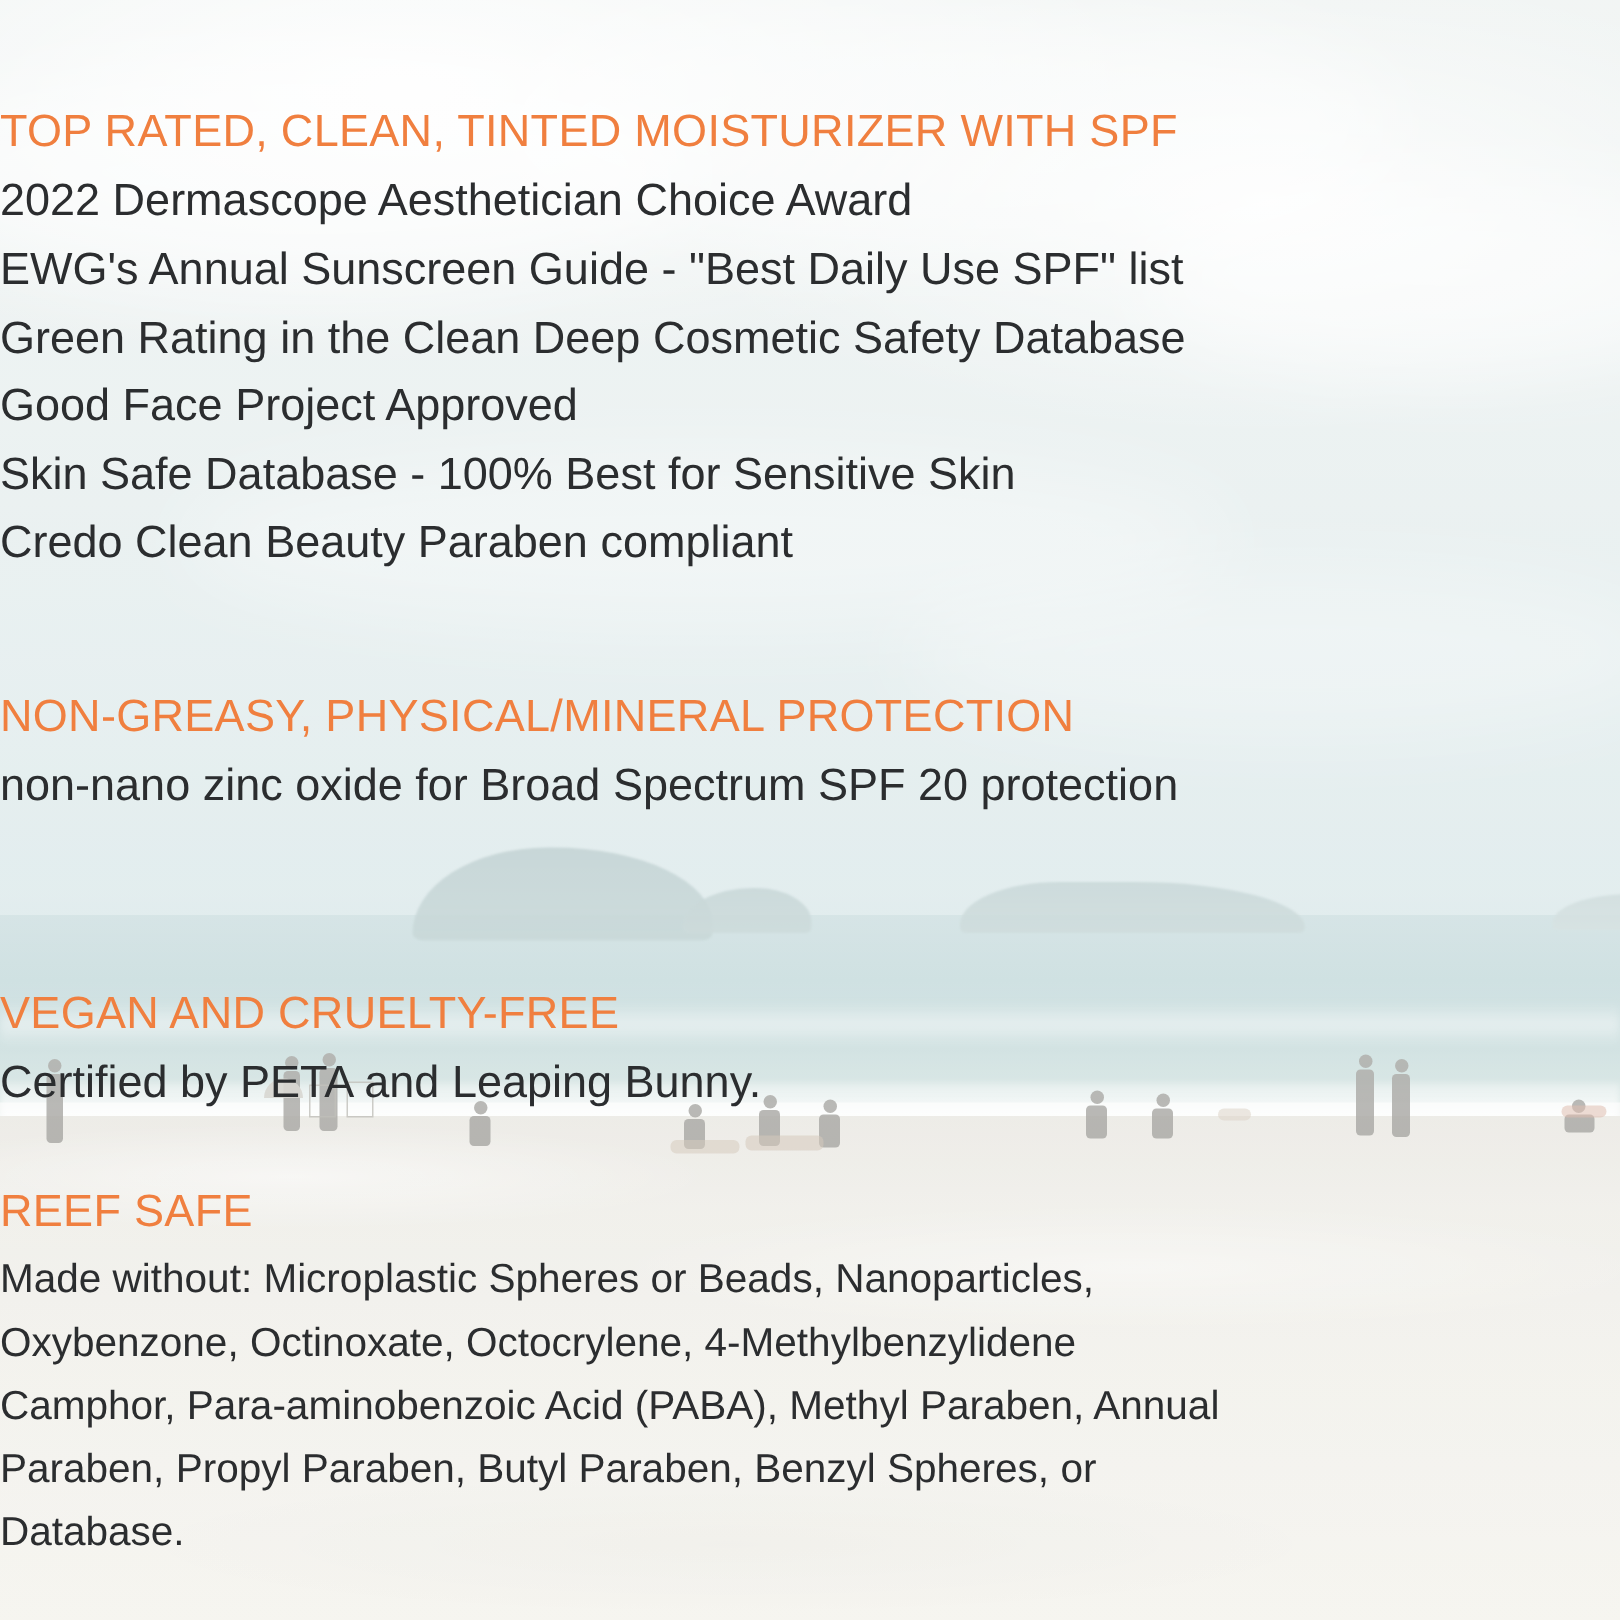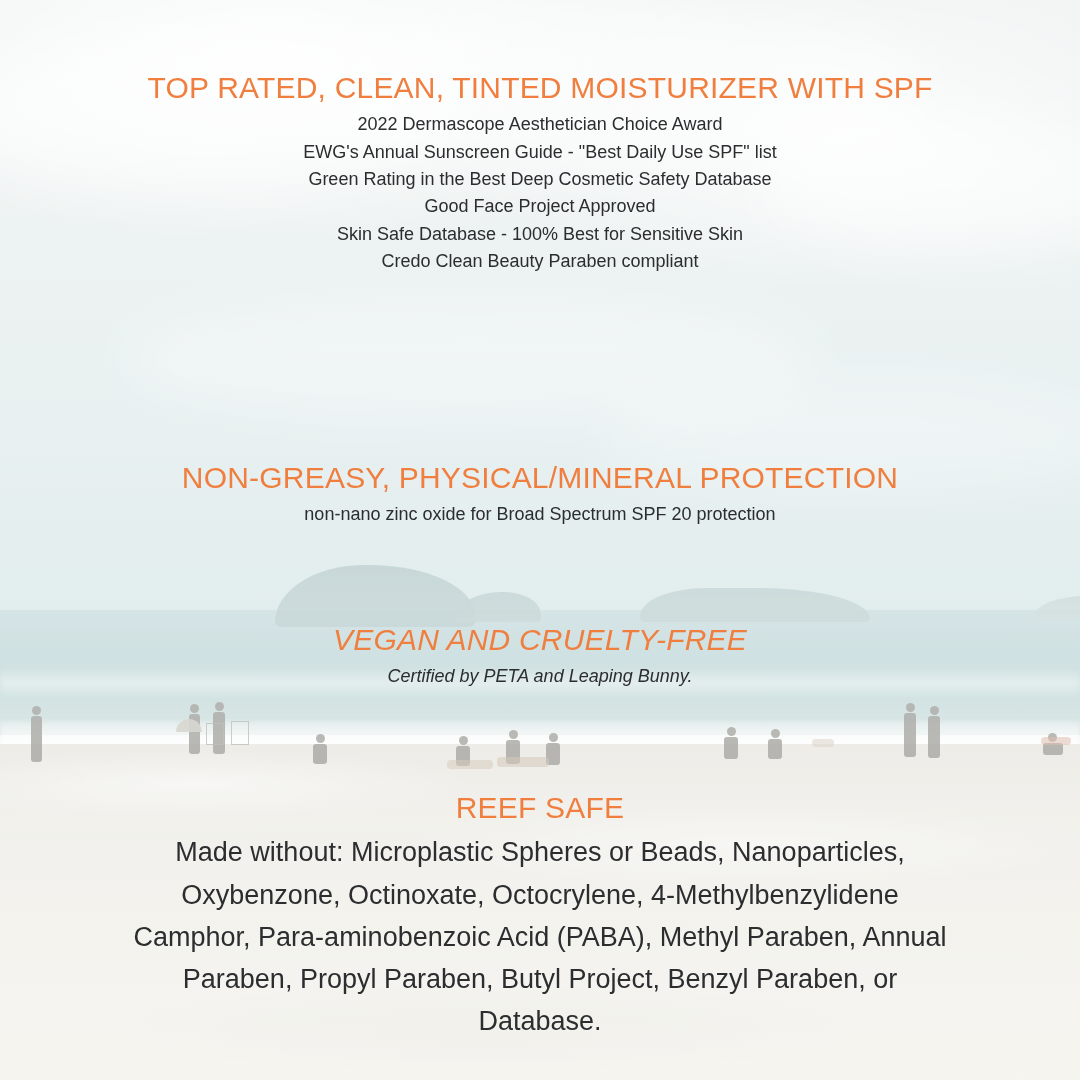--- a/index.html
+++ b/index.html
@@ -159,45 +159,45 @@
         rgba(255,255,255,0.22) 100%);
     z-index: 1;
   }
 
   
   .content {
     position: relative;
     z-index: 2;
     width: 1080px;
     height: 1080px;
-    text-align: center;
+    text-align: left;
     color: #2f3133;
   }
 
   .block { position: absolute; left: 0; right: 0; }
 
   .heading {
     color: #f07f3f;
     font-size: 30px;
     letter-spacing: 0.2px;
     font-weight: 400;
     margin: 0 0 6px 0;
     line-height: 1.18;
   }
   .line {
-    font-size: 18px;
+    font-size: 30px;
     font-weight: 400;
     line-height: 1.52;
     color: #2b2d2f;
     margin: 0;
   }
 
   #block-top     { top: 70px; }
   #block-nongreasy { top: 460px; }
-  #block-vegan   { top: 622px; font-style: italic; }
+  #block-vegan   { top: 658px; }
   #block-reef    { top: 790px; }
 
   .reef-body { font-size: 27px; line-height: 1.56; }
 </style>
 </head>
 <body>
 
 <div class="poster">
 
   <div class="bg">
@@ -255,39 +255,39 @@
   </div>
 
   <div class="veil"></div>
 
   <div class="content">
 
     <div class="block" id="block-top">
       <p class="heading">TOP RATED, CLEAN, TINTED MOISTURIZER WITH SPF</p>
       <p class="line">2022 Dermascope Aesthetician Choice Award</p>
       <p class="line">EWG's Annual Sunscreen Guide - "Best Daily Use SPF" list</p>
-      <p class="line">Green Rating in the Best Deep Cosmetic Safety Database</p>
+      <p class="line">Green Rating in the Clean Deep Cosmetic Safety Database</p>
       <p class="line">Good Face Project Approved</p>
       <p class="line">Skin Safe Database - 100% Best for Sensitive Skin</p>
       <p class="line">Credo Clean Beauty Paraben compliant</p>
     </div>
 
     <div class="block" id="block-nongreasy">
       <p class="heading">NON-GREASY, PHYSICAL/MINERAL PROTECTION</p>
       <p class="line">non-nano zinc oxide for Broad Spectrum SPF 20 protection</p>
     </div>
 
     <div class="block" id="block-vegan">
       <p class="heading">VEGAN AND CRUELTY-FREE</p>
       <p class="line">Certified by PETA and Leaping Bunny.</p>
     </div>
 
     <div class="block" id="block-reef">
       <p class="heading">REEF SAFE</p>
       <p class="line reef-body">Made without: Microplastic Spheres or Beads, Nanoparticles,</p>
       <p class="line reef-body">Oxybenzone, Octinoxate, Octocrylene, 4-Methylbenzylidene</p>
       <p class="line reef-body">Camphor, Para-aminobenzoic Acid (PABA), Methyl Paraben, Annual</p>
-      <p class="line reef-body">Paraben, Propyl Paraben, Butyl Project, Benzyl Paraben, or</p>
+      <p class="line reef-body">Paraben, Propyl Paraben, Butyl Paraben, Benzyl Spheres, or</p>
       <p class="line reef-body">Database.</p>
     </div>
 
   </div>
 </div>
 
 </body></html>

